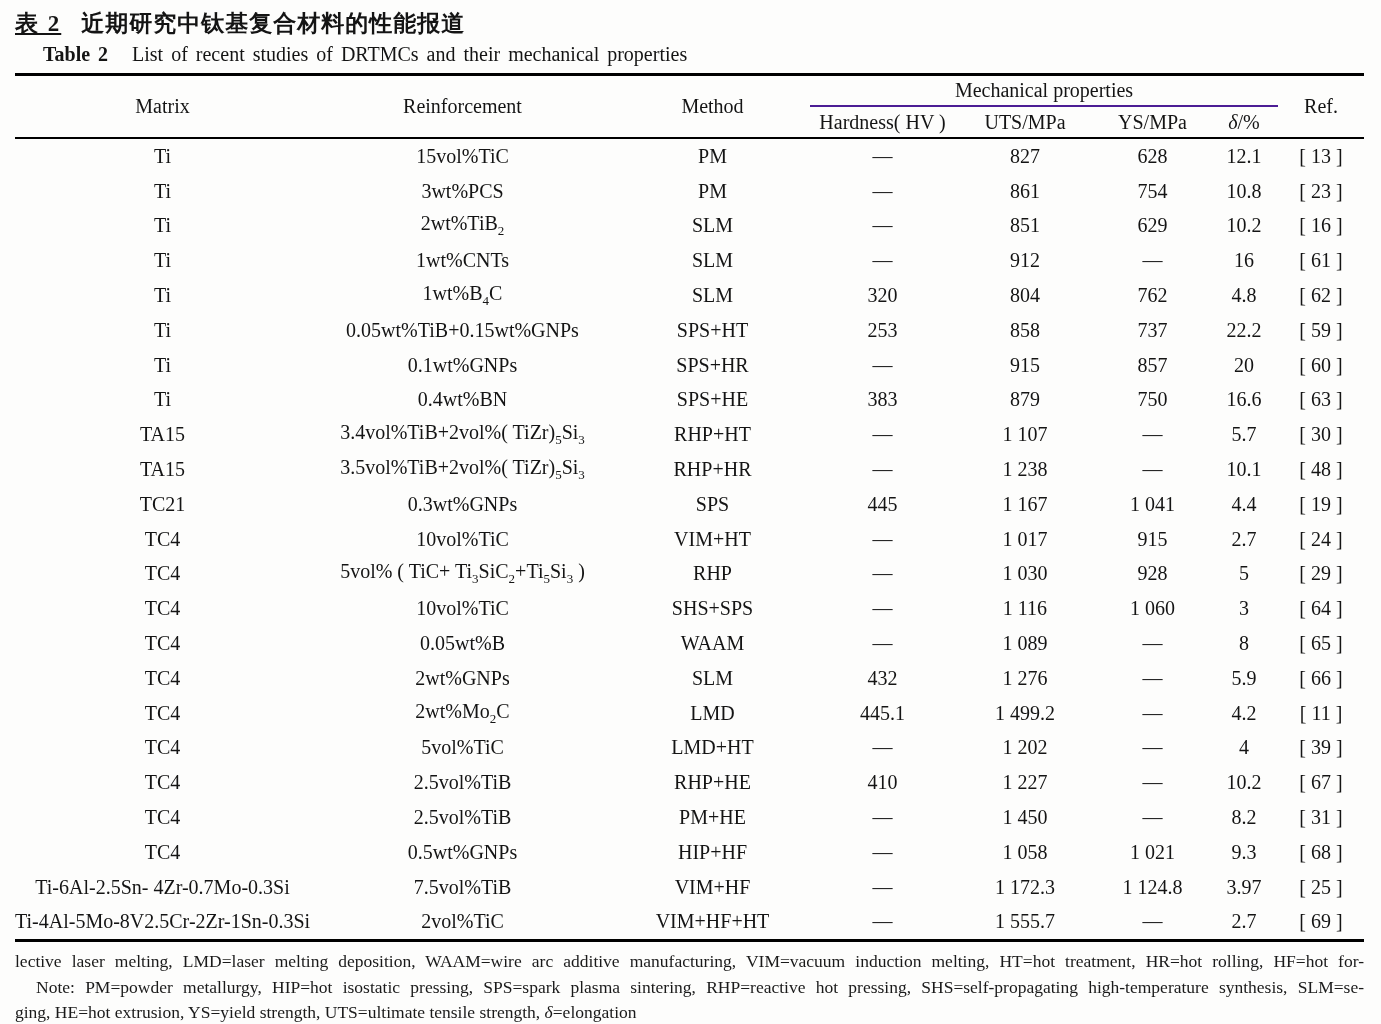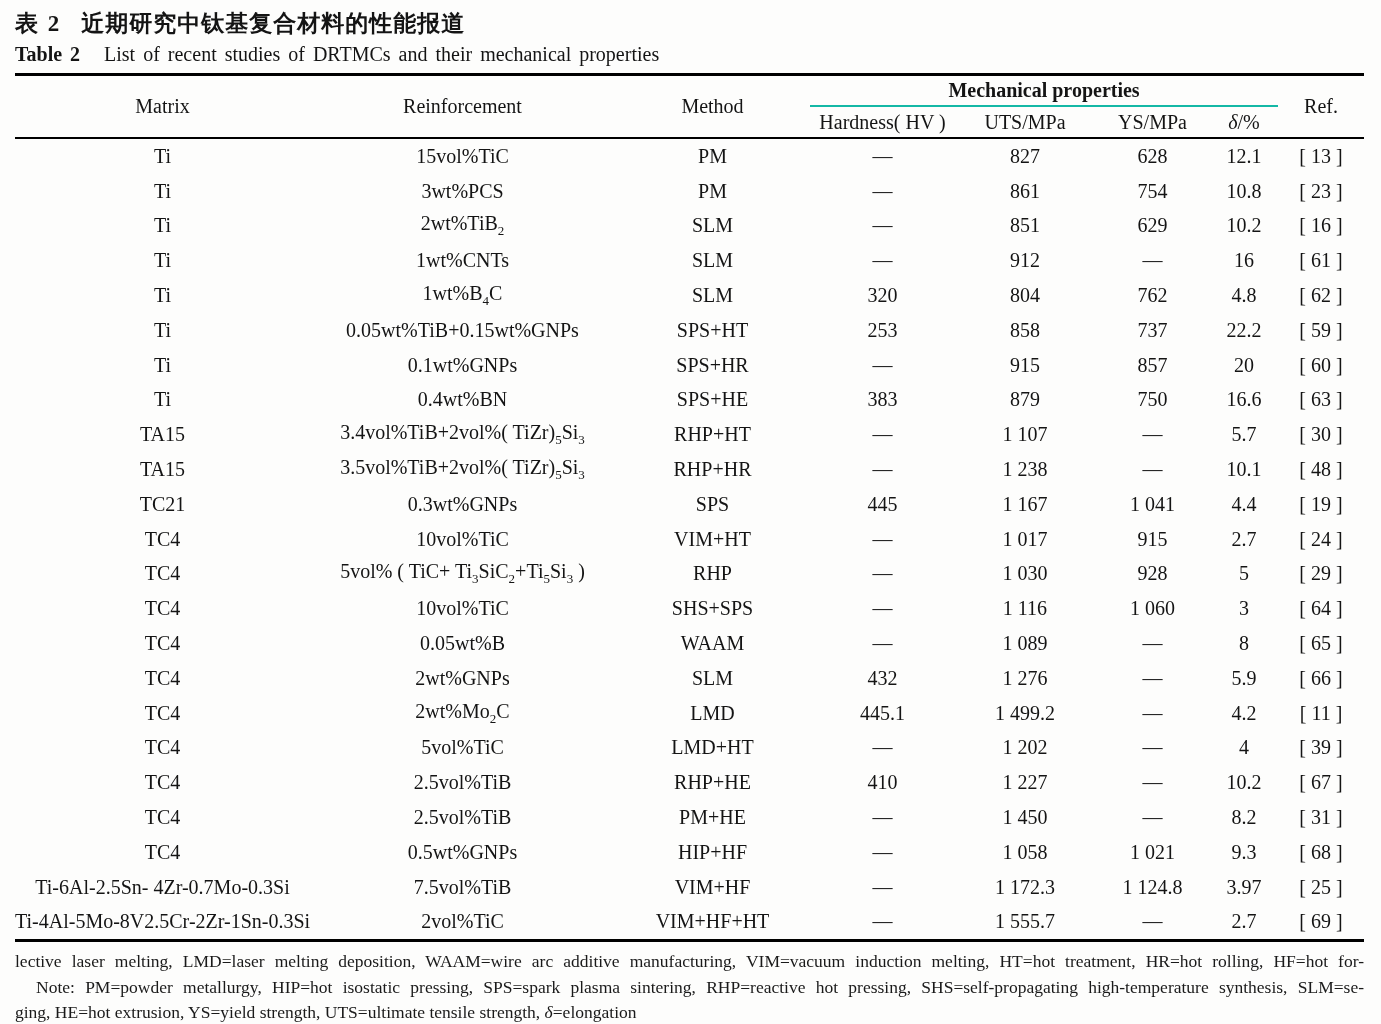--- a/index.html
+++ b/index.html
@@ -6,23 +6,23 @@
   body{
     width:1381px;height:1024px;
     background:#fdfdfc;color:#141414;
     font-family:"Liberation Serif","DejaVu Serif",serif;
     -webkit-font-smoothing:antialiased;
     overflow:hidden;
   }
   .page{padding:7px 17px 0 15px;}
 
   .title-cn{font-weight:bold;font-size:23px;line-height:33px;letter-spacing:1px;}
-  .title-cn .label{margin-right:20px;letter-spacing:2px;}
+  .title-cn .label{margin-right:20px;letter-spacing:2px;text-decoration:underline;}
   .title-en{font-size:20px;line-height:29px;margin-bottom:4px;word-spacing:3px;}
-  .title-en .label{font-weight:bold;margin-right:24px;}
+  .title-en .label{font-weight:bold;margin-right:24px;margin-left:28px;}
 
   table{
     width:100%;
     border-collapse:collapse;
     table-layout:fixed;
     border-top:3px solid #000;
     border-bottom:3px solid #000;
   }
   col.c-matrix{width:295px;}
   col.c-reinforcement{width:305px;}
@@ -32,21 +32,21 @@
   col.c-ys{width:115px;}
   col.c-elongation{width:68px;}
   col.c-ref{width:86px;}
 
   thead th{
     font-weight:normal;font-size:20px;text-align:center;vertical-align:middle;padding:0;
   }
   thead tr.h1 th{height:29px;}
   thead tr.h2 th{height:30px;margin-top:36px;}
   thead{border-bottom:2px solid #000;}
-  th.mech-group{border-bottom:2px solid #14b8a6;font-weight:bold;}
+  th.mech-group{border-bottom:2px solid #4c1d95;}
 
   tbody td{
     height:34.8px;
     font-size:20px;
     text-align:center;
     vertical-align:middle;
     padding:0;
     white-space:nowrap;
   }
   tbody td sub, thead th sub{font-size:13px;}

